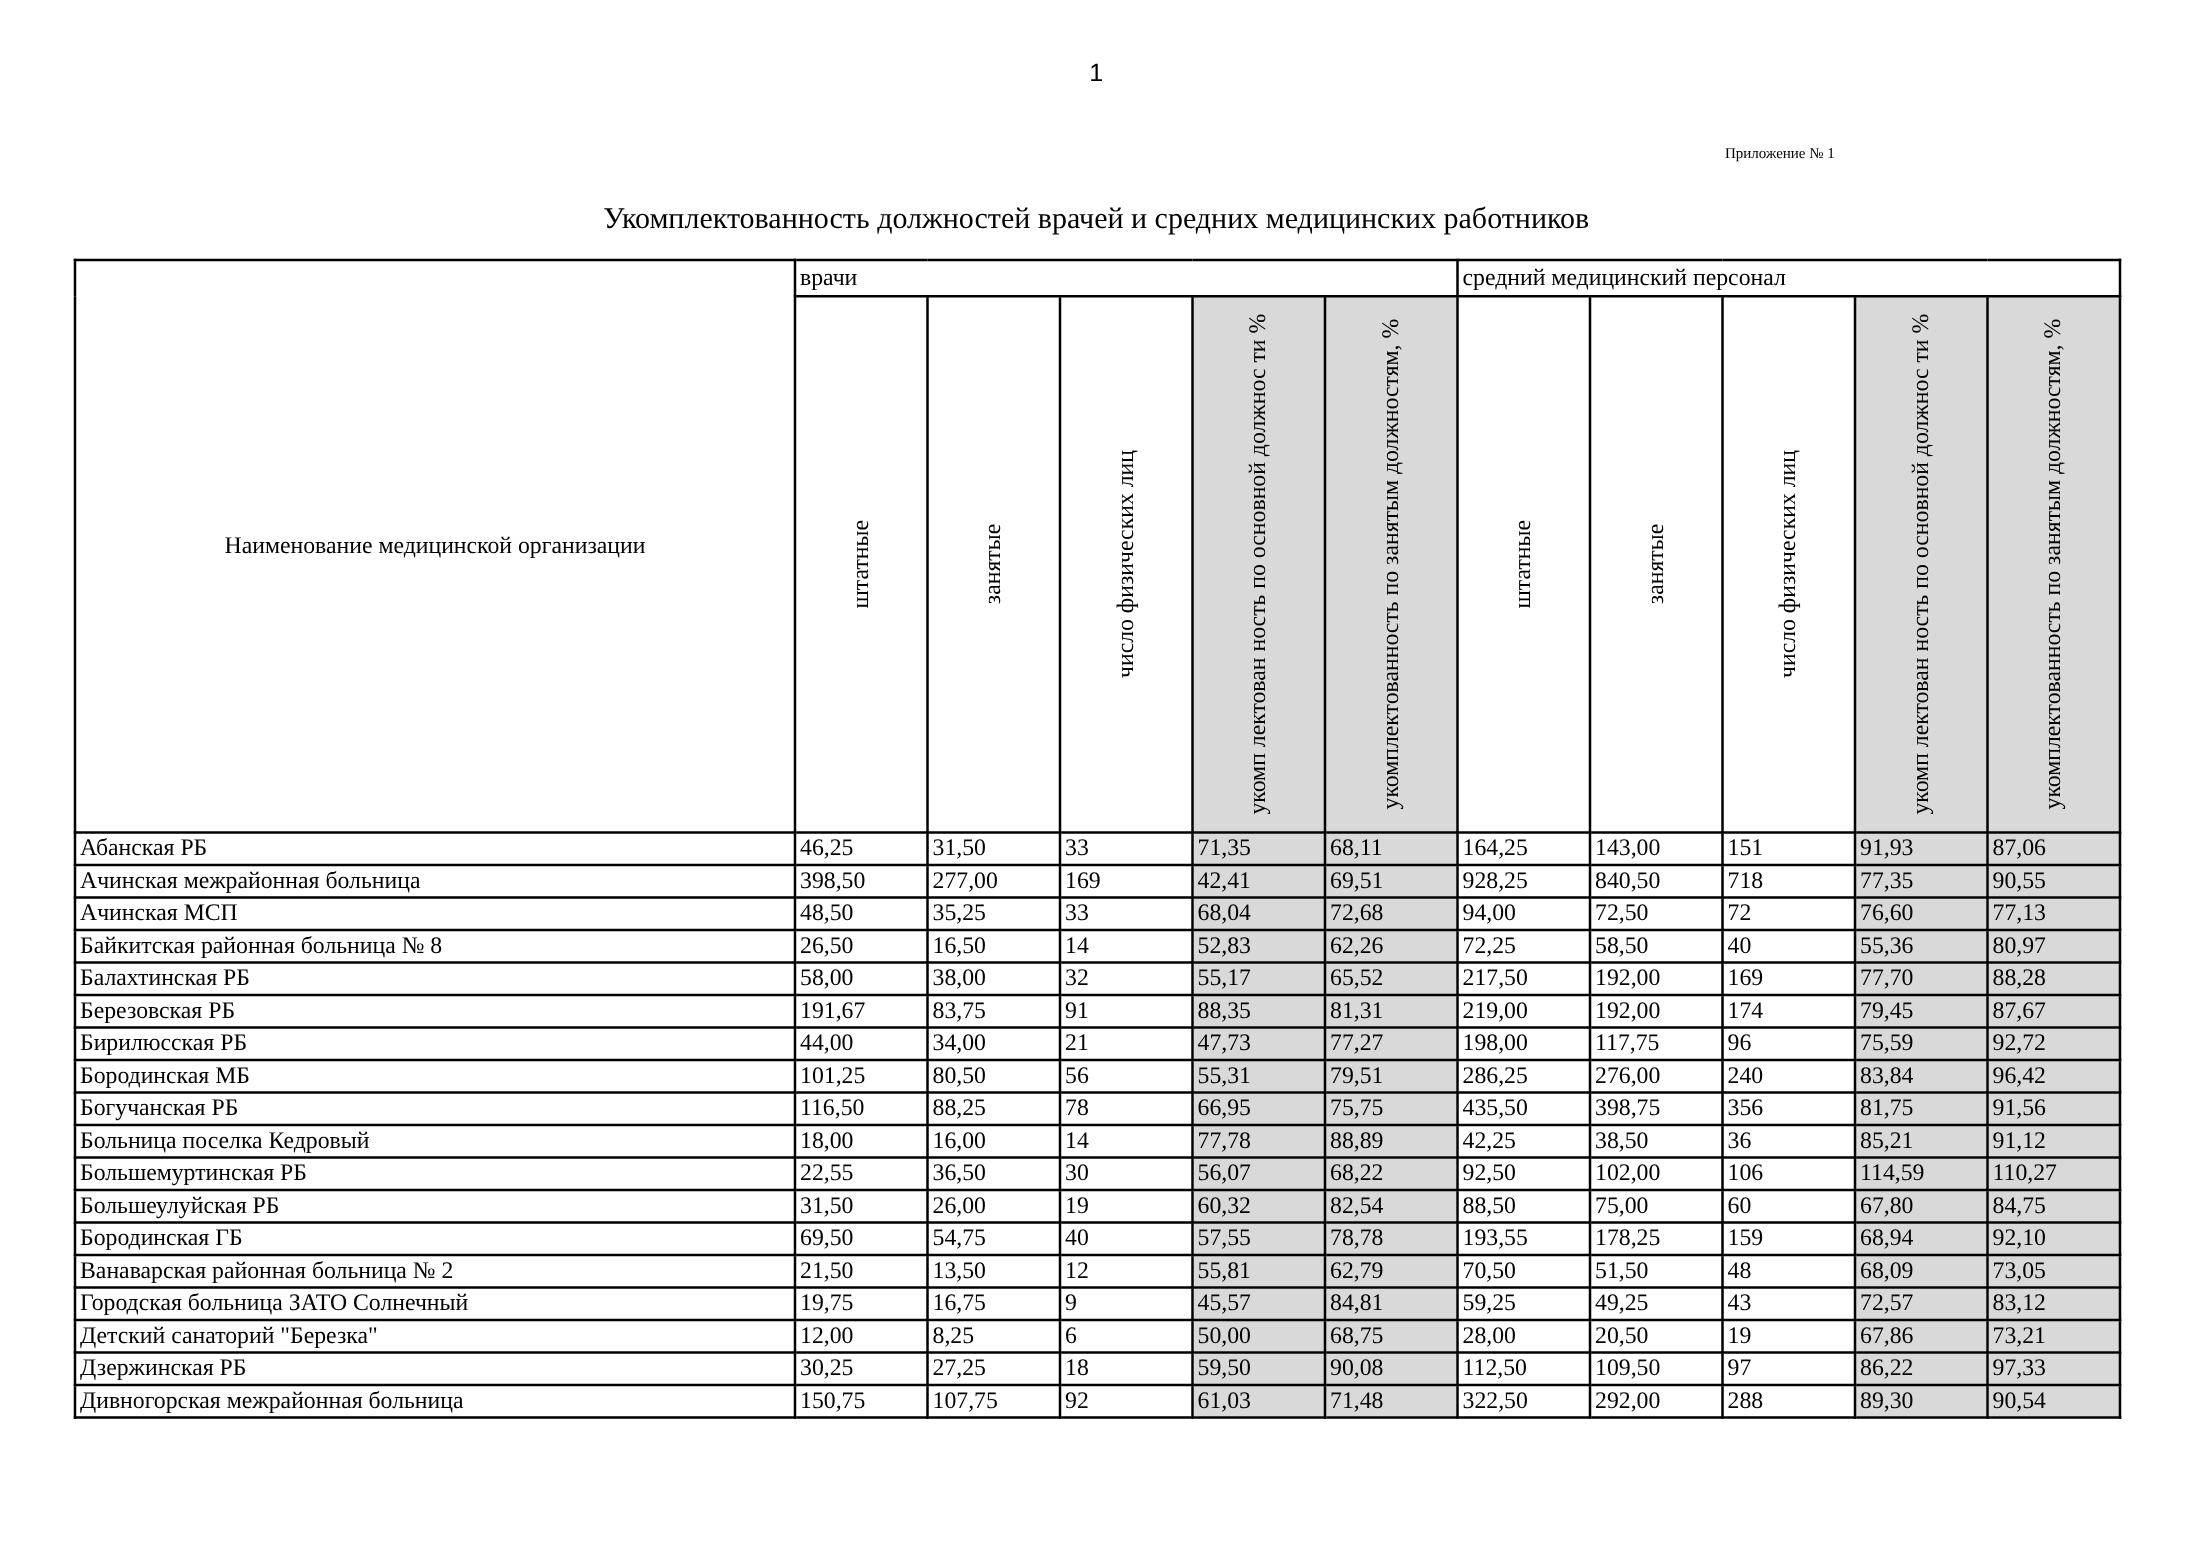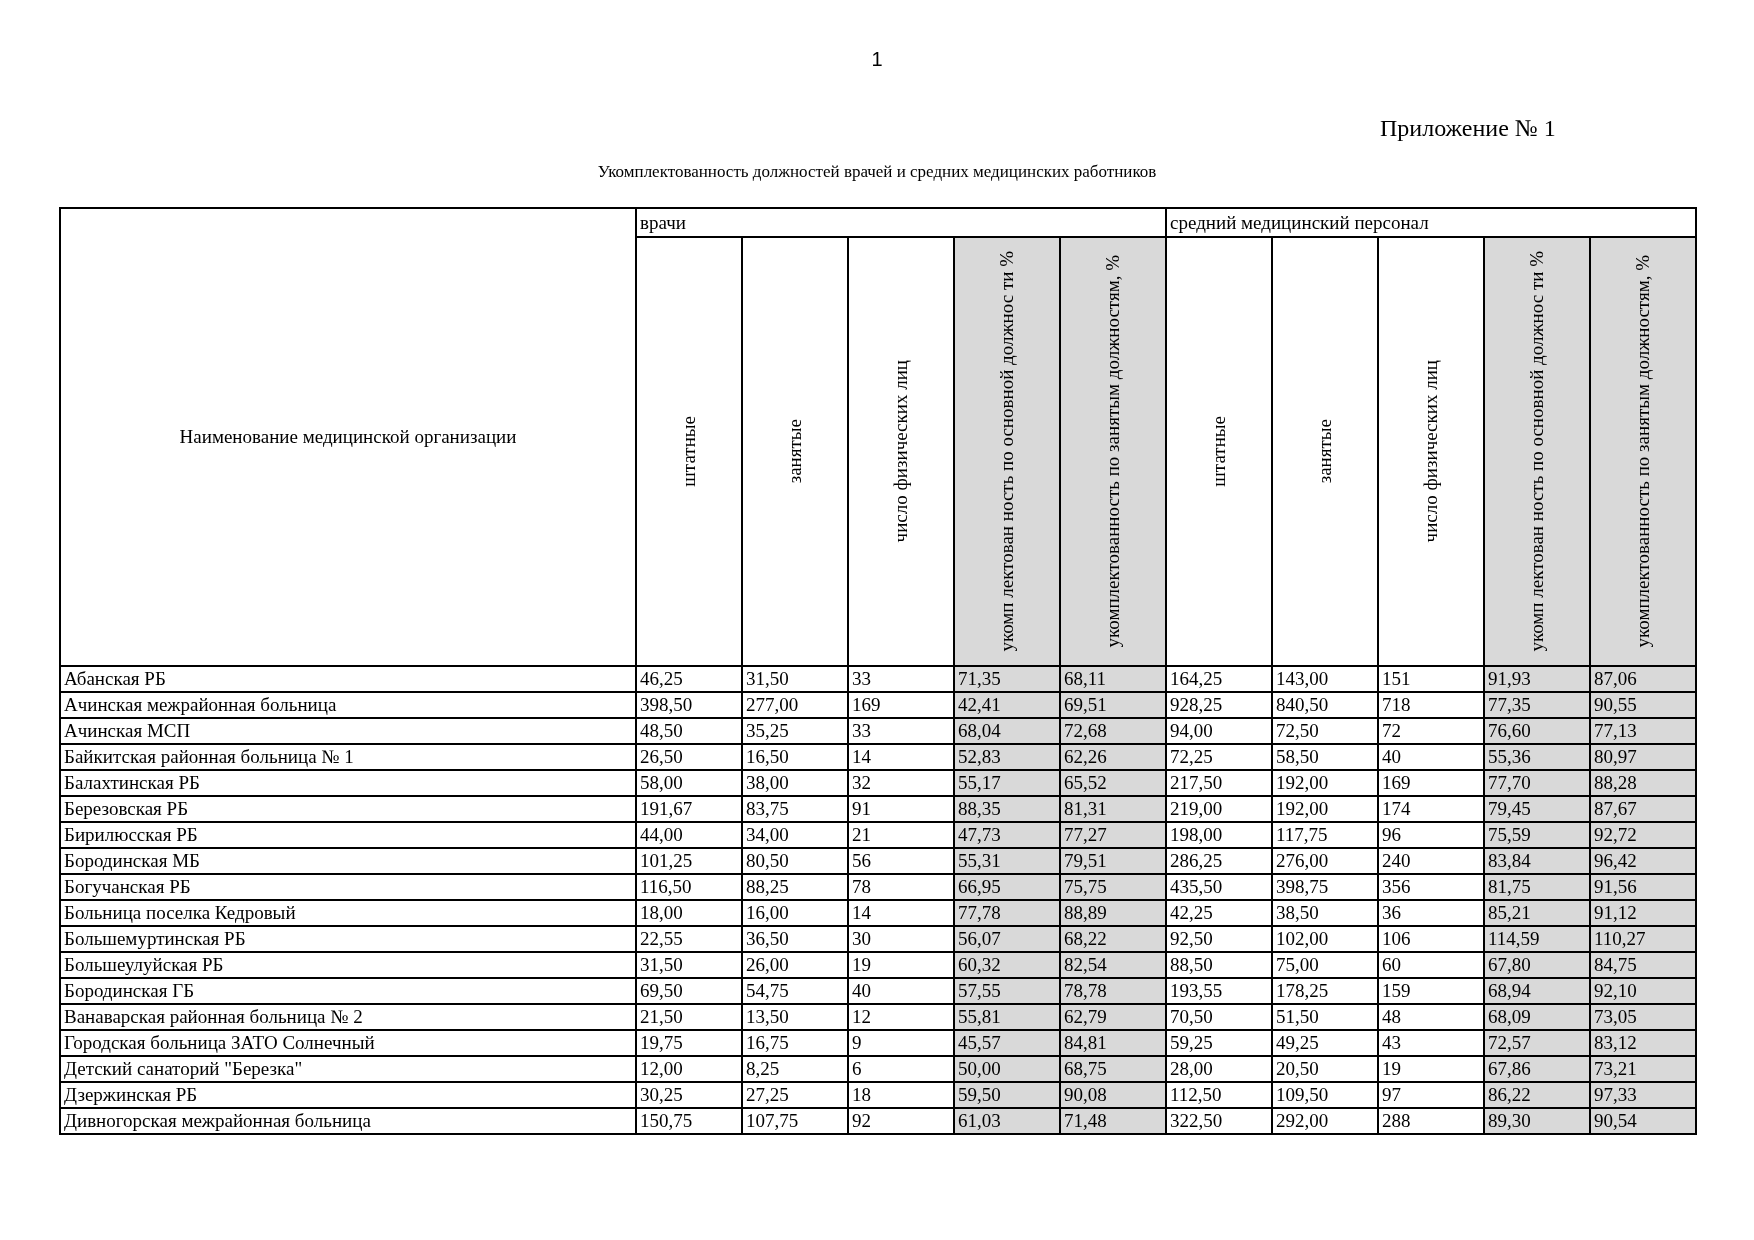--- a/index.html
+++ b/index.html
@@ -1,21 +1,21 @@
 <!DOCTYPE html>
 <html><head>
 <meta charset="utf-8">
 <style>
   html, body { margin:0; padding:0; background:#ffffff; }
   body { width:1754px; height:1240px; position:relative; overflow:hidden;
          font-family:"Liberation Serif","DejaVu Serif",serif; color:#000; }
   .page-num { position:absolute; top:48px; left:0; width:1754px; text-align:center;
               font-family:"Liberation Sans","DejaVu Sans",sans-serif; font-size:20px; }
-  .appendix { position:absolute; top:115px; left:1380px; font-size:24px; }
-  .title { position:absolute; top:162px; left:0; width:1754px; text-align:center; font-size:17px; }
+  .appendix { position:absolute; top:115px; left:1380px; font-size:12px; }
+  .title { position:absolute; top:162px; left:0; width:1754px; text-align:center; font-size:24px; }
   table.main { position:absolute; top:207px; left:59px; width:1636px;
                border-collapse:collapse; table-layout:fixed; font-size:19px; }
   table.main td, table.main th { border:2px solid #000; padding:0 3px; font-weight:normal; }
   th.group { height:27px; text-align:left; font-size:19px; }
   th.vert { height:427px; vertical-align:middle; padding:0; }
   th.vert .rot { writing-mode:vertical-rl; transform:rotate(180deg);
                  margin:0 auto; text-align:center; line-height:22px; max-height:420px; }
   th.vert.shade { background:#d9d9d9; }
   th.vert.shade .rot { text-align:left; }
   th.name-head { text-align:center; vertical-align:middle;margin-top:20px; }
@@ -118,21 +118,21 @@
         <td>33</td>
         <td class="shade">68,04</td>
         <td class="shade">72,68</td>
         <td>94,00</td>
         <td>72,50</td>
         <td>72</td>
         <td class="shade">76,60</td>
         <td class="shade">77,13</td>
       </tr>
       <tr>
-        <td>Байкитская районная больница № 1</td>
+        <td>Байкитская районная больница № 8</td>
         <td>26,50</td>
         <td>16,50</td>
         <td>14</td>
         <td class="shade">52,83</td>
         <td class="shade">62,26</td>
         <td>72,25</td>
         <td>58,50</td>
         <td>40</td>
         <td class="shade">55,36</td>
         <td class="shade">80,97</td>

